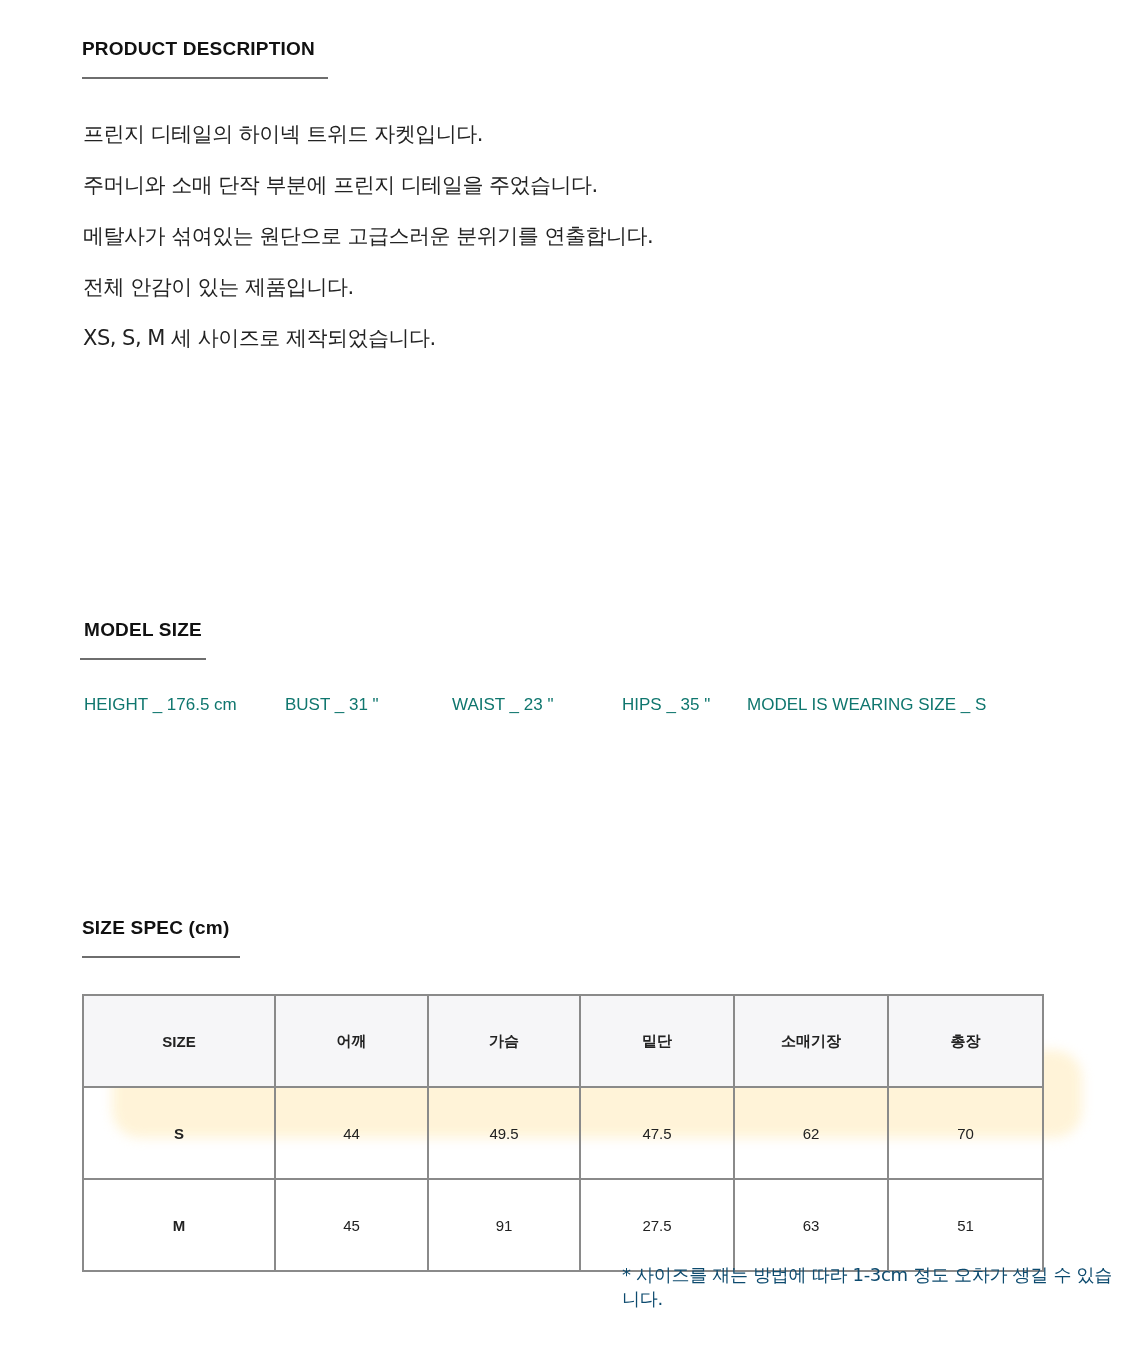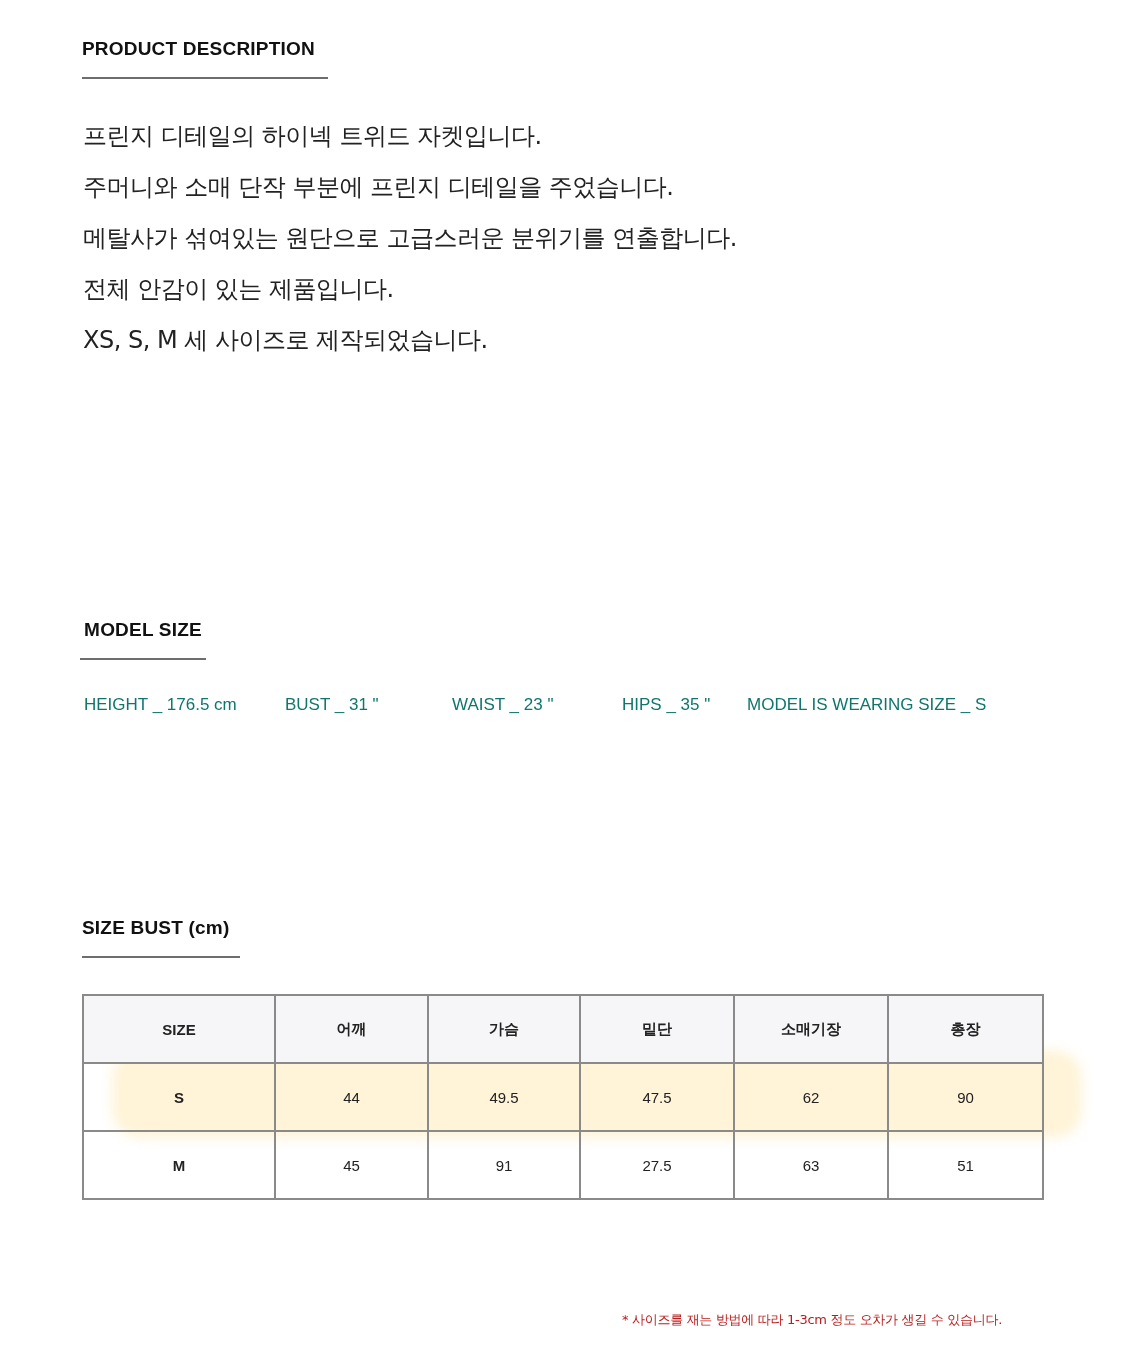--- a/index.html
+++ b/index.html
@@ -20,21 +20,21 @@
       font-weight: bold;
       font-size: 19px;
       color: #111;
       padding-bottom: 17px;
       border-bottom: 2px solid #6e6e6e;
       letter-spacing: 0.2px;
     }
     .desc-line {
       position: absolute;
       left: 83px;
-      font-size: 24px;
+      font-size: 21px;
       color: #222;
       font-family: "DejaVu Sans", sans-serif;
       letter-spacing: -0.5px;
     }
     .model-item {
       position: absolute;
       top: 695px;
       font-size: 17px;
       color: #0f766e;
     }
@@ -56,46 +56,45 @@
       width: 960px;
       border-collapse: collapse;
       table-layout: fixed;
       font-size: 15px;
       color: #222;
     }
     table.spec th, table.spec td {
       border: 2px solid #8a8a8a;
       text-align: center;
       height: 58px;
-      padding: 4px;
+      padding: 16px;
     }
     table.spec th {
       background: #f6f6f8;
       font-weight: bold;
       font-size: 15px;
       color: #222;
     }
     table.spec td {
       background: transparent;
     }
     table.spec tr.hl td {
       background: rgba(255, 243, 214, 0.55);
     }
     table.spec td.size-cell {
       font-weight: bold;
     }
     .note {
       position: absolute;
       left: 622px;
       top: 1263px;
-      font-size: 13px;
-      color: #b91c1c;
+      font-size: 18px;
+      color: #0c4a6e;
       font-family: "DejaVu Sans", sans-serif;
       letter-spacing: -0.3px;
-      margin-top: 48px;
     }
   </style>
 </head>
 <body>
 
 <div class="section-title" style="left:82px; top:38px; width:246px;">PRODUCT DESCRIPTION</div>
 
 <div class="desc-line" style="top:120px;">프린지 디테일의 하이넥 트위드 자켓입니다.</div>
 <div class="desc-line" style="top:171px;">주머니와 소매 단작 부분에 프린지 디테일을 주었습니다.</div>
 <div class="desc-line" style="top:222px;">메탈사가 섞여있는 원단으로 고급스러운 분위기를 연출합니다.</div>
@@ -103,21 +102,21 @@
 <div class="desc-line" style="top:324px;">XS, S, M 세 사이즈로 제작되었습니다.</div>
 
 <div class="section-title" style="left:80px; top:619px; width:126px;text-align:center;">MODEL SIZE</div>
 
 <div class="model-item" style="left:84px;">HEIGHT _ 176.5 cm</div>
 <div class="model-item" style="left:285px;">BUST _ 31 "</div>
 <div class="model-item" style="left:452px;">WAIST _ 23 "</div>
 <div class="model-item" style="left:622px;">HIPS _ 35 "</div>
 <div class="model-item" style="left:747px;">MODEL IS WEARING SIZE _ S</div>
 
-<div class="section-title" style="left:82px; top:917px; width:158px;">SIZE BUST (cm)</div>
+<div class="section-title" style="left:82px; top:917px; width:158px;">SIZE SPEC (cm)</div>
 
 <div class="highlight"></div>
 
 <table class="spec">
   <colgroup>
     <col style="width:192px">
     <col style="width:153px">
     <col style="width:152px">
     <col style="width:154px">
     <col style="width:154px">
@@ -133,21 +132,21 @@
       <th>총장</th>
     </tr>
   </thead>
   <tbody>
     <tr>
       <td class="size-cell">S</td>
       <td>44</td>
       <td>49.5</td>
       <td>47.5</td>
       <td>62</td>
-      <td>90</td>
+      <td>70</td>
     </tr>
     <tr>
       <td class="size-cell">M</td>
       <td>45</td>
       <td>91</td>
       <td>27.5</td>
       <td>63</td>
       <td>51</td>
     </tr>
   </tbody>

